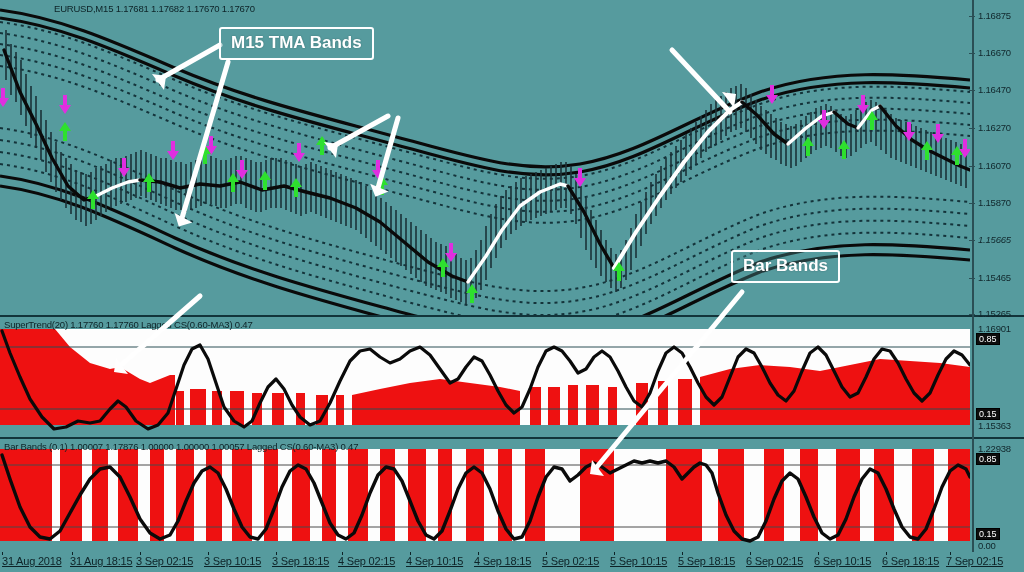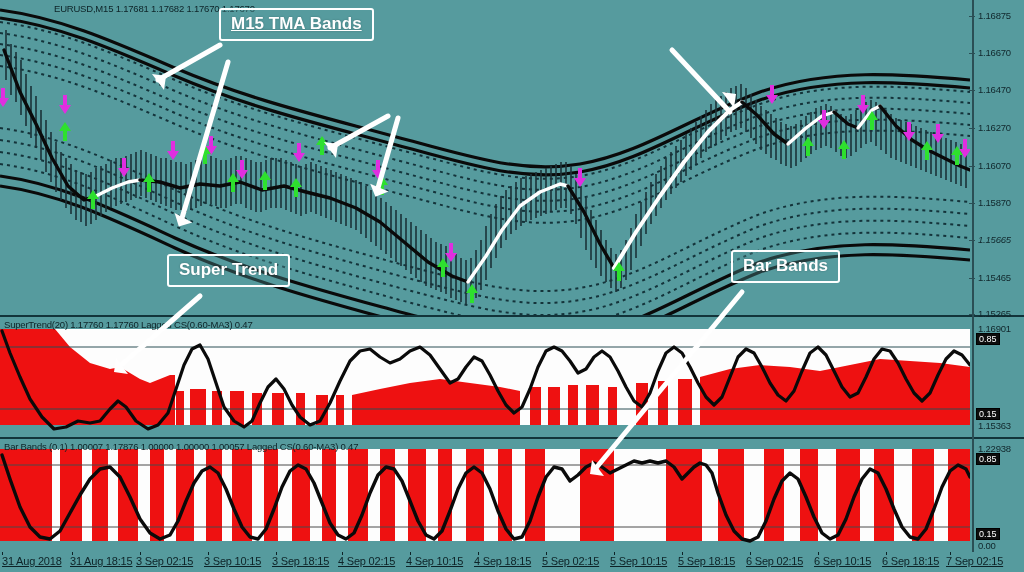--- a/index.html
+++ b/index.html
@@ -646,17 +646,16 @@
       <path d="M152,74 l14,2 l-2,14 z"></path>
       <path d="M176,212 l14,2 l-2,14 z" transform="rotate(155 183,219)"></path>
       <path d="M324,142 l14,2 l-2,14 z"></path>
       <path d="M372,182 l14,2 l-2,14 z" transform="rotate(150 379,189)"></path>
       <path d="M736,106 l-14,-2 l2,-14 z" transform="rotate(180 729,99)"></path>
       <path d="M114,360 l14,2 l-2,14 z" transform="rotate(180 121,367)"></path>
       <path d="M590,462 l14,2 l-2,14 z" transform="rotate(180 597,469)"></path>
     </g>
   </svg>
 
-  <div class="callout" style="left:219px; top:8px;text-decoration:underline;">M15 TMA Bands</div>
-  <div class="callout" style="left:167px; top:254px;">Super Trend</div>
+  <div class="callout" style="left:219px; top:27px;">M15 TMA Bands</div>
   <div class="callout" style="left:731px; top:250px;">Bar Bands</div>
 
 </div>
 
 </body></html>

